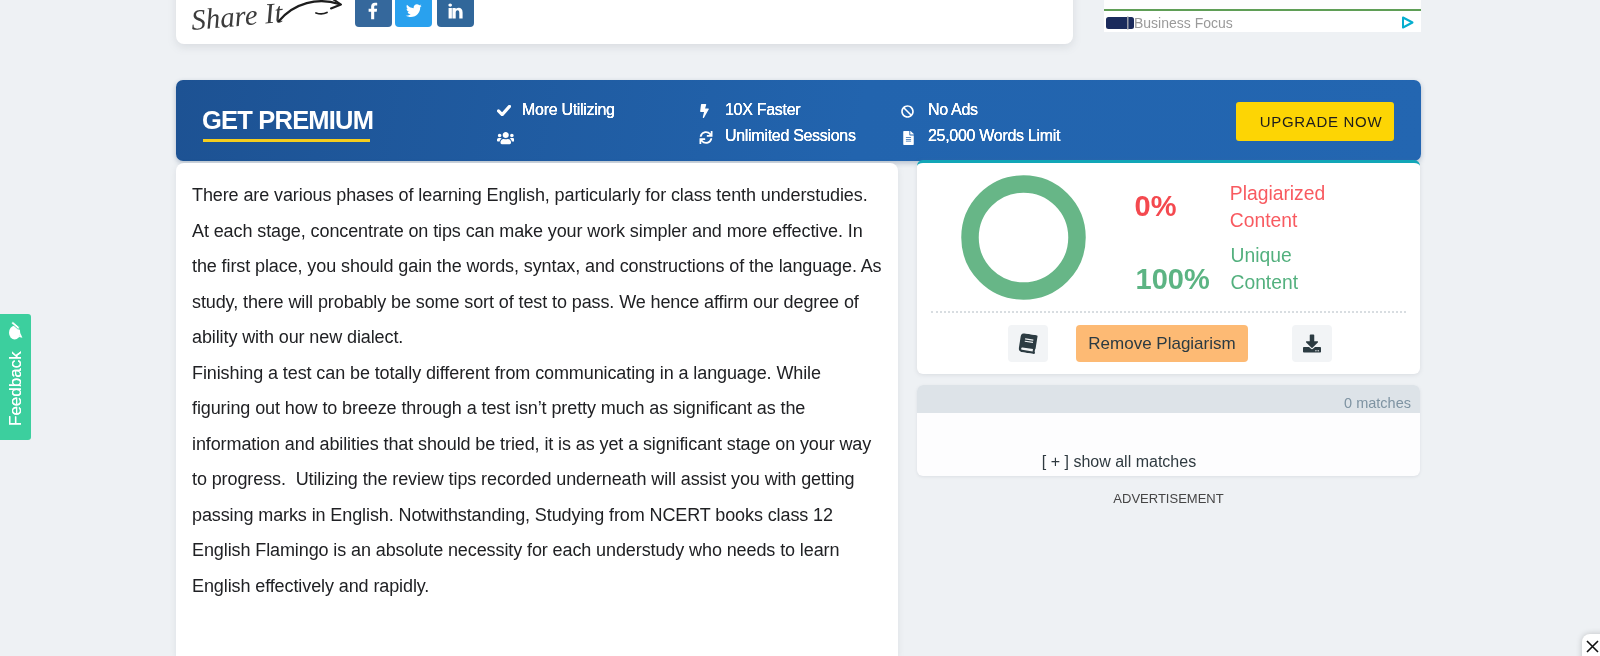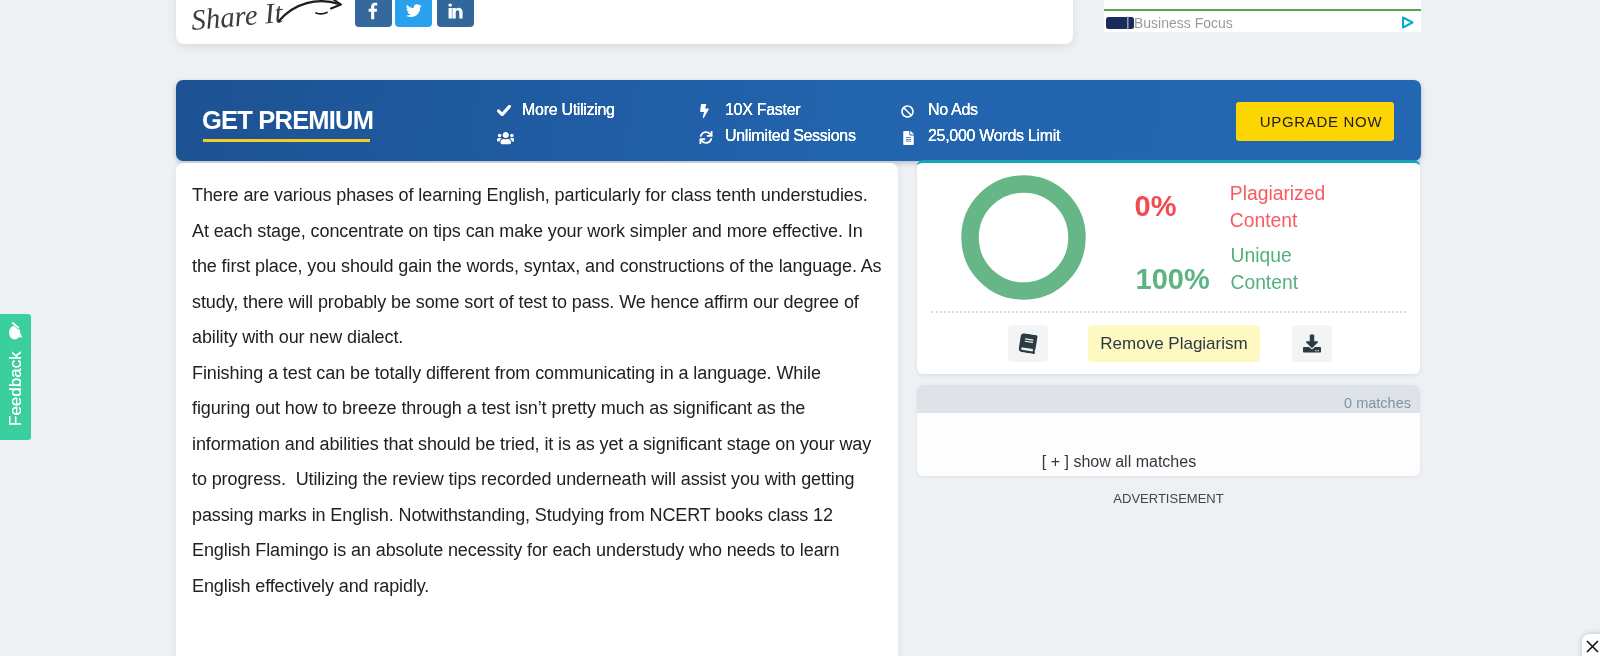--- a/index.html
+++ b/index.html
@@ -108,21 +108,21 @@
   <div class="abs" style="left:217.5px; top:29.3px; font-size:29px; line-height:29px; font-weight:bold; color:#f4494f;">0%</div>
   <div class="abs" style="left:312.8px; top:16.6px; font-size:19.3px; line-height:27px; color:#f85a60;">Plagiarized<br>Content</div>
   <div class="abs" style="left:218.5px; top:94px; font-size:29px; line-height:29px; font-weight:bold; color:#5cb483;margin-top:8px;">100%</div>
   <div class="abs" style="left:313.5px; top:78.6px; font-size:19.3px; line-height:27px; color:#53b07e;">Unique<br>Content</div>
   <div class="abs" style="left:14px; top:148px; width:475px; border-top:2px dotted #d8dde1;"></div>
   <div class="abs" style="left:90.6px; top:161.5px; width:40px; height:37px; background:#f2f4f6; border-radius:4px;">
     <svg style="position:absolute; left:11px; top:9px; transform:rotate(9deg);" width="18" height="19" viewBox="0 0 448 512">
         <path fill="#2c3b42" d="M448 360V24c0-13.3-10.7-24-24-24H96C43 0 0 43 0 96v320c0 53 43 96 96 96h328c13.3 0 24-10.7 24-24v-16c0-7.5-3.5-14.3-8.9-18.7-4.2-15.4-4.2-59.3 0-74.7 5.4-4.3 8.9-11.1 8.9-18.6zM128 134c0-3.3 2.7-6 6-6h212c3.3 0 6 2.7 6 6v20c0 3.3-2.7 6-6 6H134c-3.3 0-6-2.7-6-6v-20zm0 64c0-3.3 2.7-6 6-6h212c3.3 0 6 2.7 6 6v20c0 3.3-2.7 6-6 6H134c-3.3 0-6-2.7-6-6v-20zm253.4 250H96c-17.7 0-32-14.3-32-32 0-17.6 14.4-32 32-32h285.4c-1.9 17.1-1.9 46.9 0 64z"></path>
       </svg>
   </div>
-  <div class="abs" style="left:171px; top:161.5px; width:172px; height:37px; background:#fef9c3; border-radius:4px; text-align:center; line-height:37px; font-size:17px; color:#2b3a42;">Remove Plagiarism</div>
+  <div class="abs" style="left:159px; top:161.5px; width:172px; height:37px; background:#fdba74; border-radius:4px; text-align:center; line-height:37px; font-size:17px; color:#2b3a42;">Remove Plagiarism</div>
   <div class="abs" style="left:375px; top:161.5px; width:40px; height:37px; background:#f2f4f6; border-radius:4px;">
     <svg style="position:absolute; left:11px; top:9px;" width="18" height="19" viewBox="0 0 512 512">
         <path fill="#2c3b42" d="M216 0h80c13.3 0 24 10.7 24 24v168h87.7c17.8 0 26.7 21.5 14.1 34.1L269.7 378.3c-7.5 7.5-19.8 7.5-27.3 0L90.1 226.1c-12.6-12.6-3.7-34.1 14.1-34.1H192V24c0-13.3 10.7-24 24-24zm296 376v112c0 13.3-10.7 24-24 24H24c-13.3 0-24-10.7-24-24V376c0-13.3 10.7-24 24-24h146.7l49 49c20.1 20.1 52.5 20.1 72.6 0l49-49H488c13.3 0 24 10.7 24 24zm-124 88c0-11-9-20-20-20s-20 9-20 20 9 20 20 20 20-9 20-20zm64 0c0-11-9-20-20-20s-20 9-20 20 9 20 20 20 20-9 20-20z"></path>
       </svg>
   </div>
 </div>
 
 <div class="abs" style="left:917px; top:385px; width:503px; height:91px; background:#fdfdfe; border-radius:6px; box-shadow:0 1px 3px rgba(120,130,140,0.15);">
   <div class="abs" style="left:0; top:0; width:503px; height:28px; background:#dde3e8; border-radius:6px 6px 0 0;">
     <div class="abs" style="right:9px; top:0; height:36px; line-height:36px; font-size:14.5px; color:#7e93a2;">0 matches</div>

